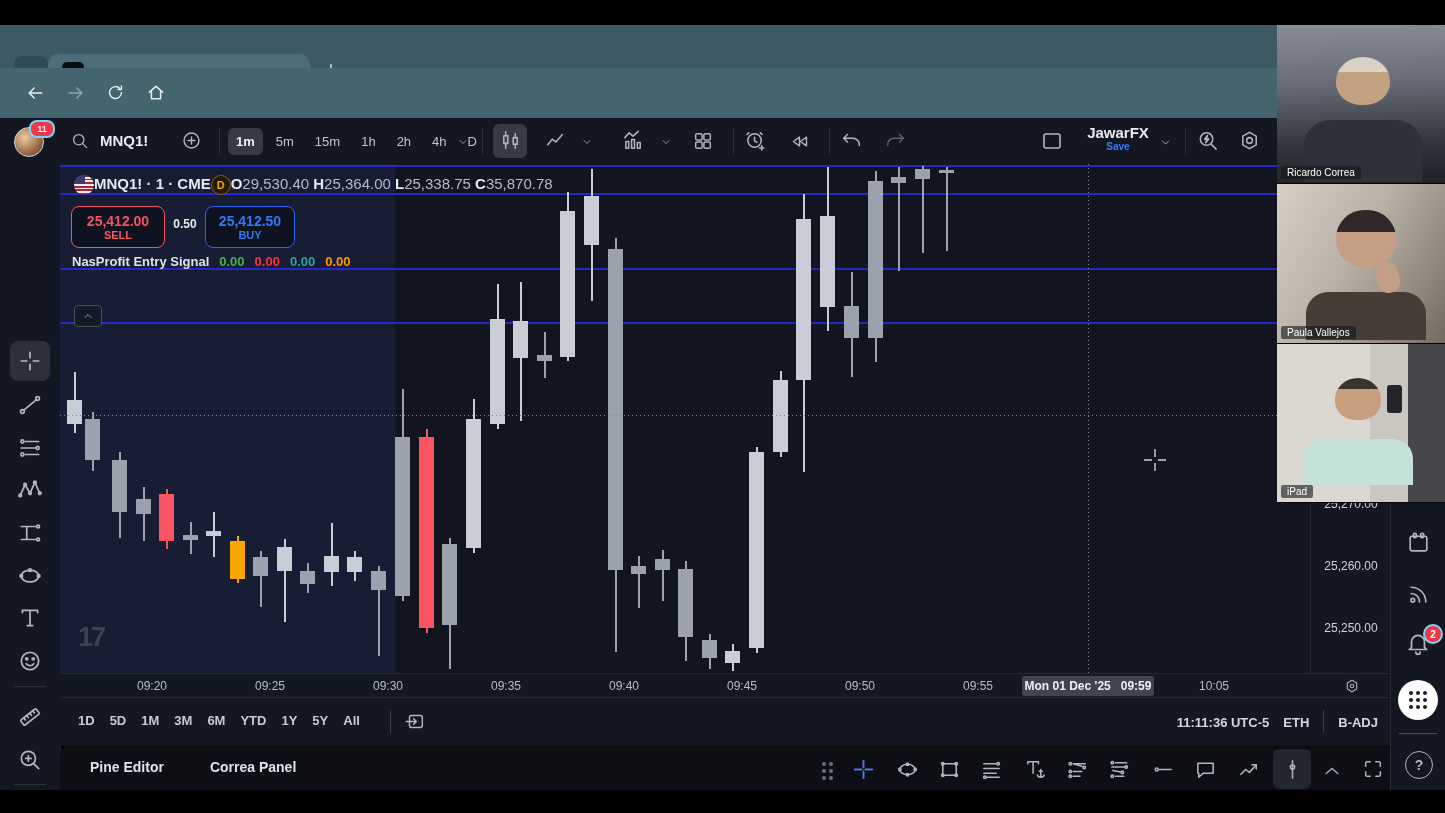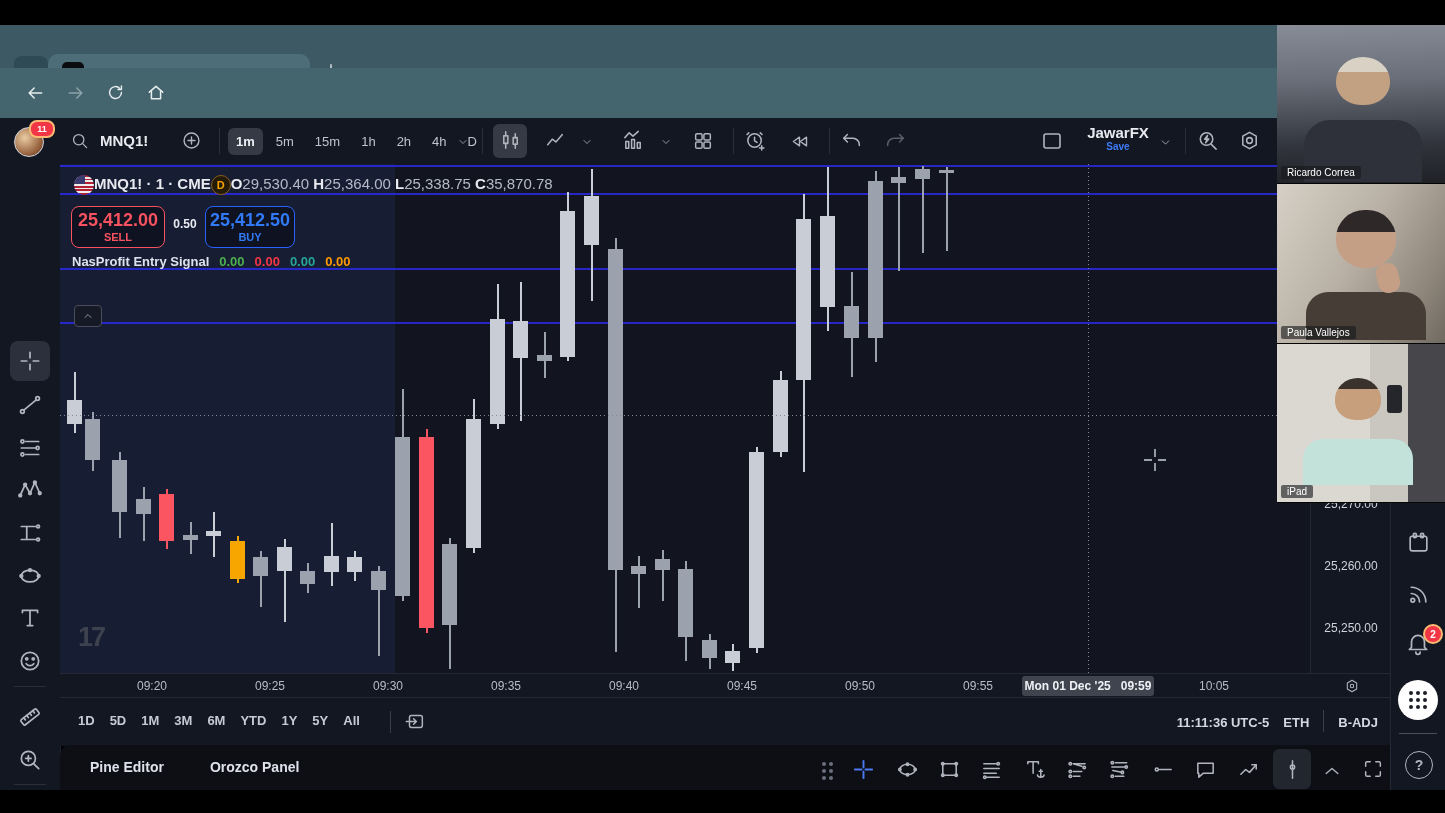--- a/index.html
+++ b/index.html
@@ -27,21 +27,21 @@
   .url{font-size:15px;white-space:nowrap}
   .url .dom{color:#f4f7f8;font-weight:bold}
   .url .path{color:#c3d2d7}
 
   
   .tvbar{left:0;top:118px;width:1445px;height:46px;background:#131722;border-bottom:1px solid #1f2330}
   .sep{position:absolute;top:10px;width:1px;height:26px;background:#2a2e39}
   .tvavatar{position:absolute;left:14px;top:9px;width:28px;height:28px;border-radius:50%;
             background:radial-gradient(circle at 35% 35%,#e9cba2,#96613d 65%,#5d3d28);border:1px solid #cfd5dd}
   .badge{position:absolute;background:#f23645;color:#fff;font-weight:bold;border-radius:8px;
-         display:flex;align-items:center;justify-content:center;border:2px solid #fdba74}
+         display:flex;align-items:center;justify-content:center;border:2px solid #7dd3fc}
   .symtxt{font-size:15px;font-weight:bold;color:#e8eaf0}
   #tf-row{position:absolute;left:228px;top:7px;height:32px;display:flex;align-items:center;gap:5px}
   .tf{font-size:13px;color:#bfc3cd;padding:6px 8px;border-radius:6px}
   .tf.active{background:#363a45;color:#eef0f4;font-weight:bold}
   .toolbtn-active{position:absolute;background:#363a45;border-radius:6px}
   .layoutname{font-size:15px;font-weight:bold;color:#e8eaf0;text-align:center}
   .savelbl{font-size:10px;color:#3d7bf5;text-align:center;font-weight:bold}
 
   
   .lt{left:0;top:164px;width:60px;height:626px;background:#131722;border-right:1px solid #1f2330}
@@ -63,21 +63,21 @@
   .symrow{position:absolute;left:14px;top:11px;display:flex;align-items:flex-start;gap:0;font-size:15px}
   .flag{width:20px;height:20px;border-radius:50%;position:relative;overflow:hidden;flex:0 0 auto;
         background:linear-gradient(180deg,#b22234 0 9%,#eee 9% 18%,#b22234 18% 27%,#eee 27% 36%,#b22234 36% 45%,#eee 45% 54%,#b22234 54% 63%,#eee 63% 72%,#b22234 72% 81%,#eee 81% 90%,#b22234 90%)}
   .flag::before{content:"";position:absolute;left:0;top:0;width:55%;height:45%;background:#3c3b6e}
   .dbadge{width:18px;height:18px;border-radius:50%;background:#231a08;border:1px solid #8a5e1c;color:#f7a600;
           font-size:11px;font-weight:bold;display:flex;align-items:center;justify-content:center}
   .ohlcL{color:#e8eaf0;font-weight:bold}
   .ohlcV{color:#b6bac8}
   .ordbtn{position:absolute;width:92px;height:40px;border-radius:8px;background:rgba(8,10,18,.55);
           display:flex;flex-direction:column;align-items:center;justify-content:center;line-height:1.15}
-  .ordbtn .p{font-size:18px;font-weight:bold}
+  .ordbtn .p{font-size:14px;font-weight:bold}
   .ordbtn .l{font-size:11px;font-weight:bold}
   .indrow{position:absolute;display:flex;align-items:center;gap:10px;font-size:13px}
   .collapse{position:absolute;left:14px;top:141px;width:26px;height:20px;background:#161a26;
             border:1px solid #4a4e58;border-radius:4px;display:flex;align-items:center;justify-content:center}
   .cursorcross{position:absolute}
 
   
   .paxis{left:1310px;top:164px;width:80px;height:509px;background:#131722;border-left:1px solid #242836}
   .plabel{position:absolute;left:0;width:100%;text-align:center;font-size:12px;color:#ced3db}
   .taxis{left:60px;top:673px;width:1330px;height:24px;background:#131722;border-top:1px solid #242836}
@@ -616,21 +616,21 @@
       <span>11:11:36 UTC-5</span>
       <span>ETH</span>
       <span class="vdiv"></span>
       <span>B-ADJ</span>
     </div>
   </div>
 
   <div class="abs pbar">
     <div style="position:absolute;left:30px;top:14px;display:flex;gap:46px">
       <span class="ptab">Pine Editor</span>
-      <span class="ptab">Orozco Panel</span>
+      <span class="ptab">Correa Panel</span>
     </div>
   </div>
 
   <div class="abs ftb">
     <div class="fic" style="left:12px;top:14px">
       <div style="width:4px;height:4px;border-radius:50%;background:#6b707c;box-shadow:7px 0 0 #6b707c,0 7px 0 #6b707c,7px 7px 0 #6b707c,0 14px 0 #6b707c,7px 14px 0 #6b707c"></div>
     </div>
     <div class="fic" style="left:42px">
       <svg width="23" height="23" viewBox="0 0 24 24" fill="none" stroke="#4b79f0" stroke-width="2" stroke-linecap="round">
           <path d="M12 3v7M12 14v7M3 12h7M14 12h7"></path>

